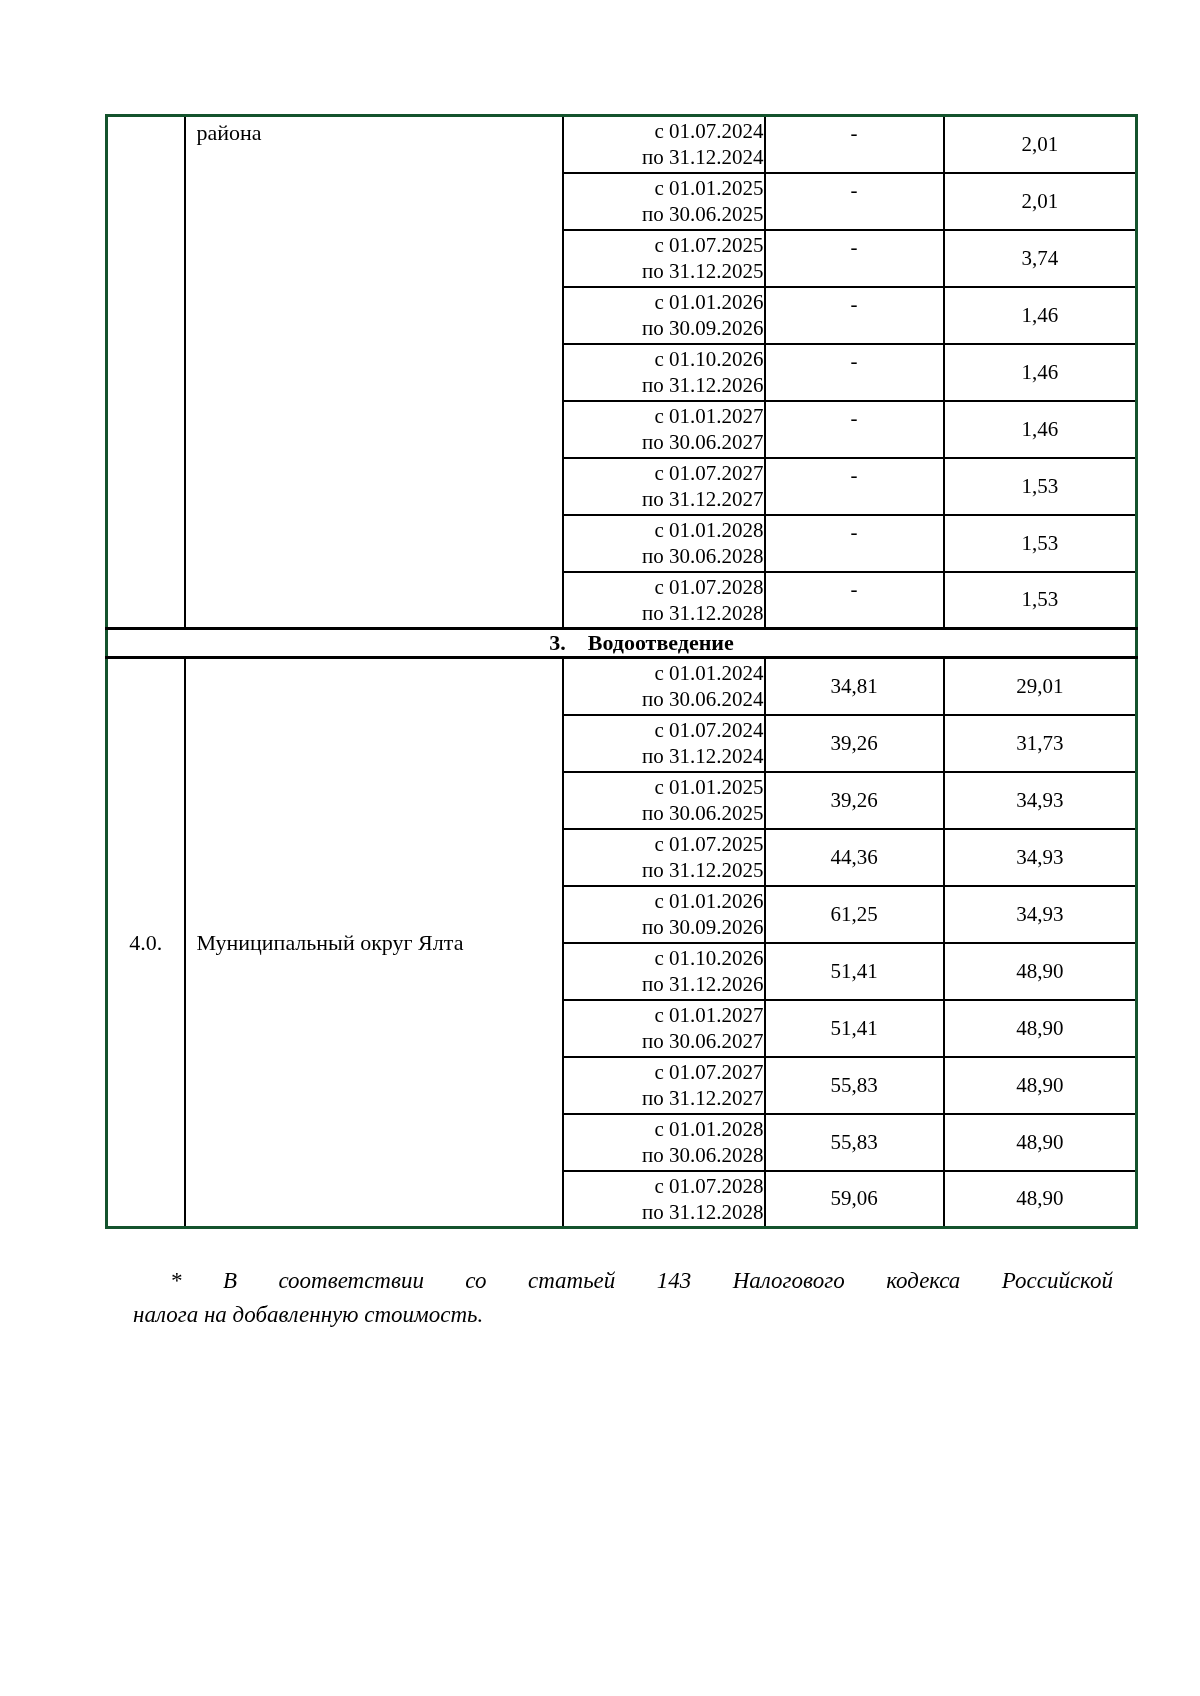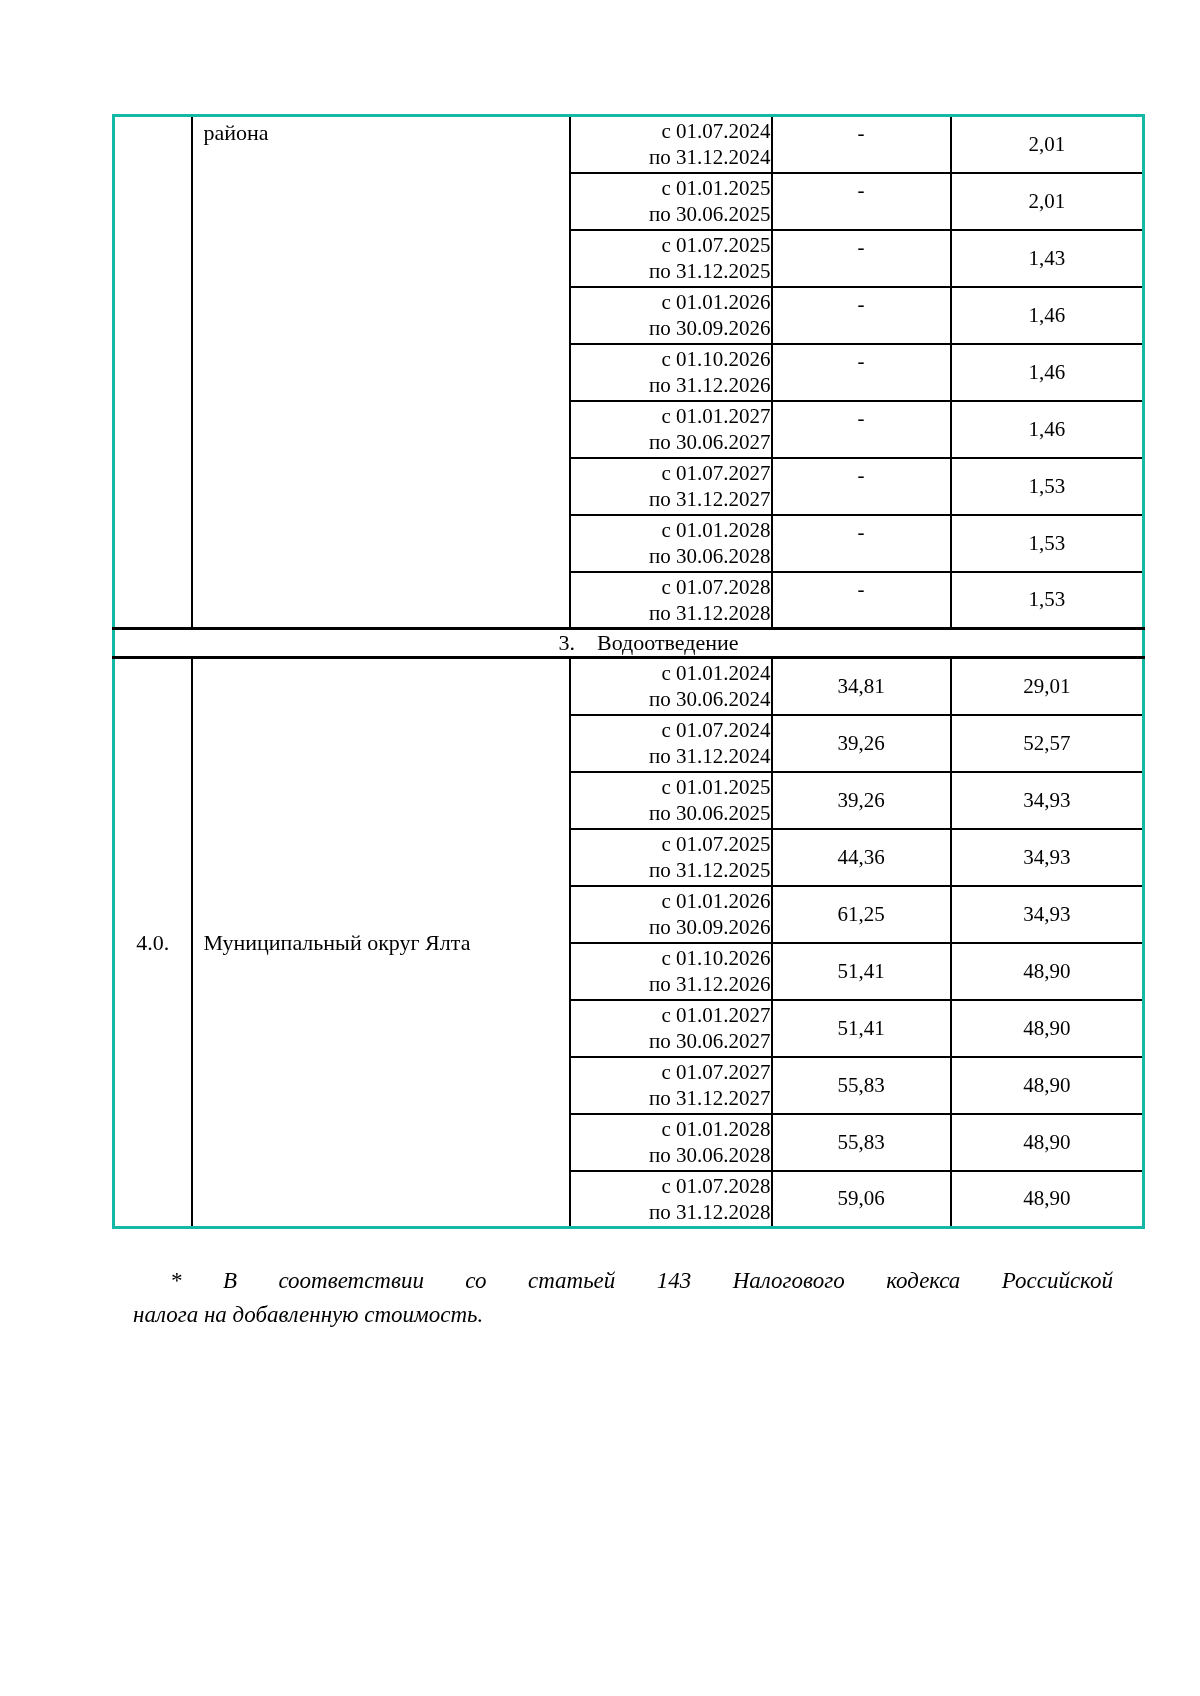--- a/index.html
+++ b/index.html
@@ -11,25 +11,25 @@
     font-family: "Liberation Serif", serif;
   }
   .page {
     position: relative;
     width: 1200px; height: 1696px;
     background: #ffffff;
     overflow: hidden;
   }
   table.tariff-table {
     position: absolute;
-    left: 112px; top: 114px;
+    left: 105px; top: 114px;
     width: 1030px;
     border-collapse: collapse;
     table-layout: fixed;
-    border: 3px solid #14b8a6;
+    border: 3px solid #14532d;
   }
   .tariff-table td {
     border: 2px solid #000;
     padding: 0;
     font-size: 21px;
     color: #000;
   }
   tr.data-row { height: 57px; }
   td.num-cell {
     text-align: center;
@@ -56,21 +56,21 @@
     vertical-align: top;
     padding-top: 3px;
     line-height: 26px;
   }
   tr.section-header-row { height: 28px; }
   tr.section-header-row td {
     border-top: 3px solid #000;
     border-bottom: 3px solid #000;
     text-align: center;
     vertical-align: middle;
-    font-weight: normal;
+    font-weight: bold;
     font-size: 22px;
     padding-left: 40px;
   }
   .sec-num { margin-right: 22px; }
   .footnote {
     position: absolute;
     left: 133px; top: 1264px;
     width: 980px;
     font-style: italic;
     font-size: 23px;
@@ -112,21 +112,21 @@
           </td>
           <td class="value-cell dash">-</td>
           <td class="value-cell">2,01</td>
         </tr>
         <tr class="data-row">
           <td class="period-cell">
             <div class="period-from">с 01.07.2025</div>
             <div class="period-to">по 31.12.2025</div>
           </td>
           <td class="value-cell dash">-</td>
-          <td class="value-cell">1,43</td>
+          <td class="value-cell">3,74</td>
         </tr>
         <tr class="data-row">
           <td class="period-cell">
             <div class="period-from">с 01.01.2026</div>
             <div class="period-to">по 30.09.2026</div>
           </td>
           <td class="value-cell dash">-</td>
           <td class="value-cell">1,46</td>
         </tr>
         <tr class="data-row">
@@ -181,21 +181,21 @@
           </td>
           <td class="value-cell">34,81</td>
           <td class="value-cell">29,01</td>
         </tr>
         <tr class="data-row">
           <td class="period-cell">
             <div class="period-from">с 01.07.2024</div>
             <div class="period-to">по 31.12.2024</div>
           </td>
           <td class="value-cell">39,26</td>
-          <td class="value-cell">52,57</td>
+          <td class="value-cell">31,73</td>
         </tr>
         <tr class="data-row">
           <td class="period-cell">
             <div class="period-from">с 01.01.2025</div>
             <div class="period-to">по 30.06.2025</div>
           </td>
           <td class="value-cell">39,26</td>
           <td class="value-cell">34,93</td>
         </tr>
         <tr class="data-row">

